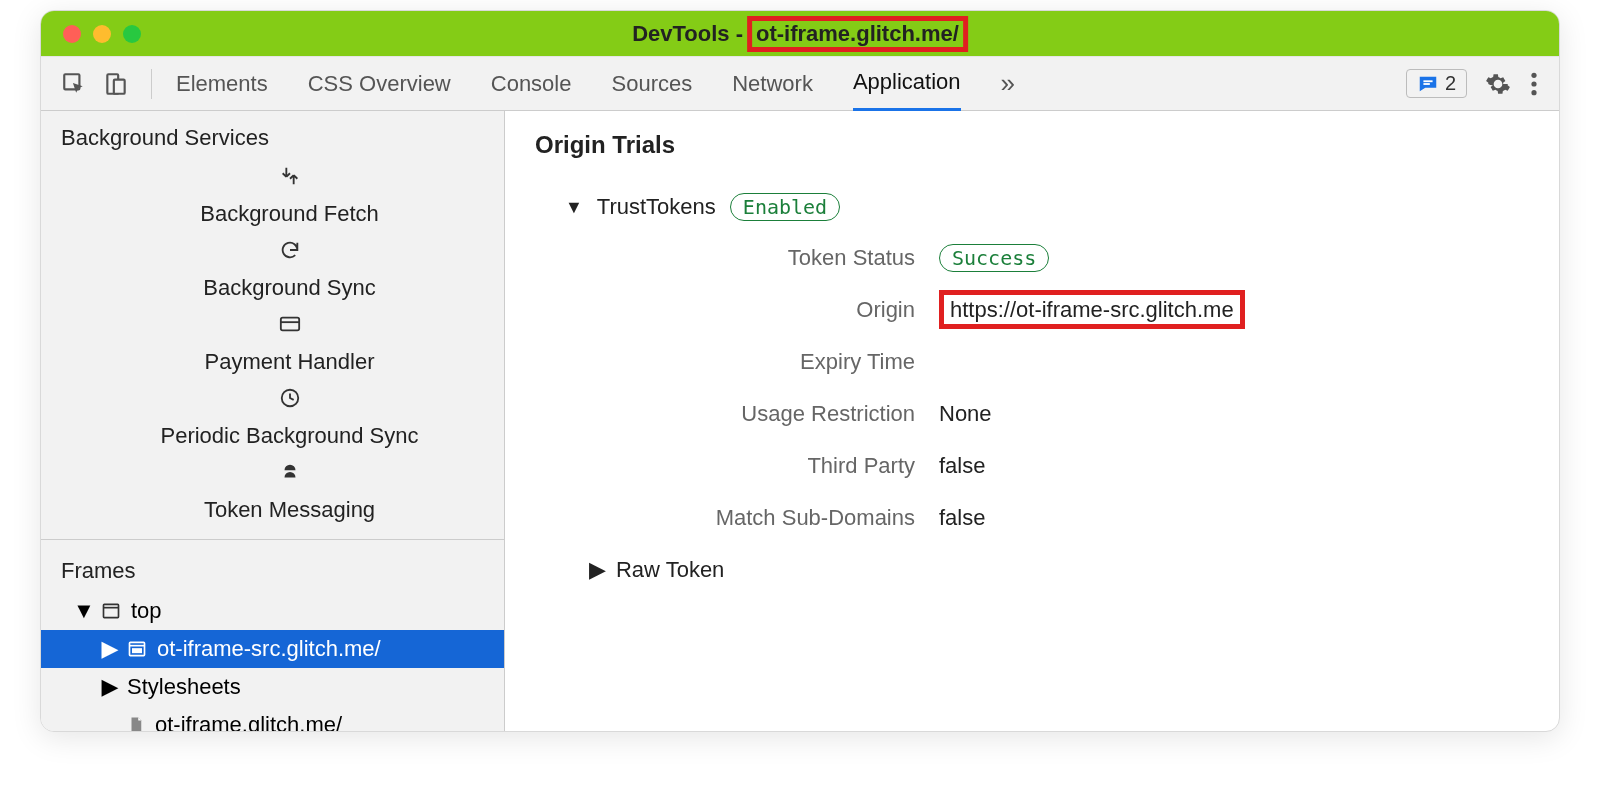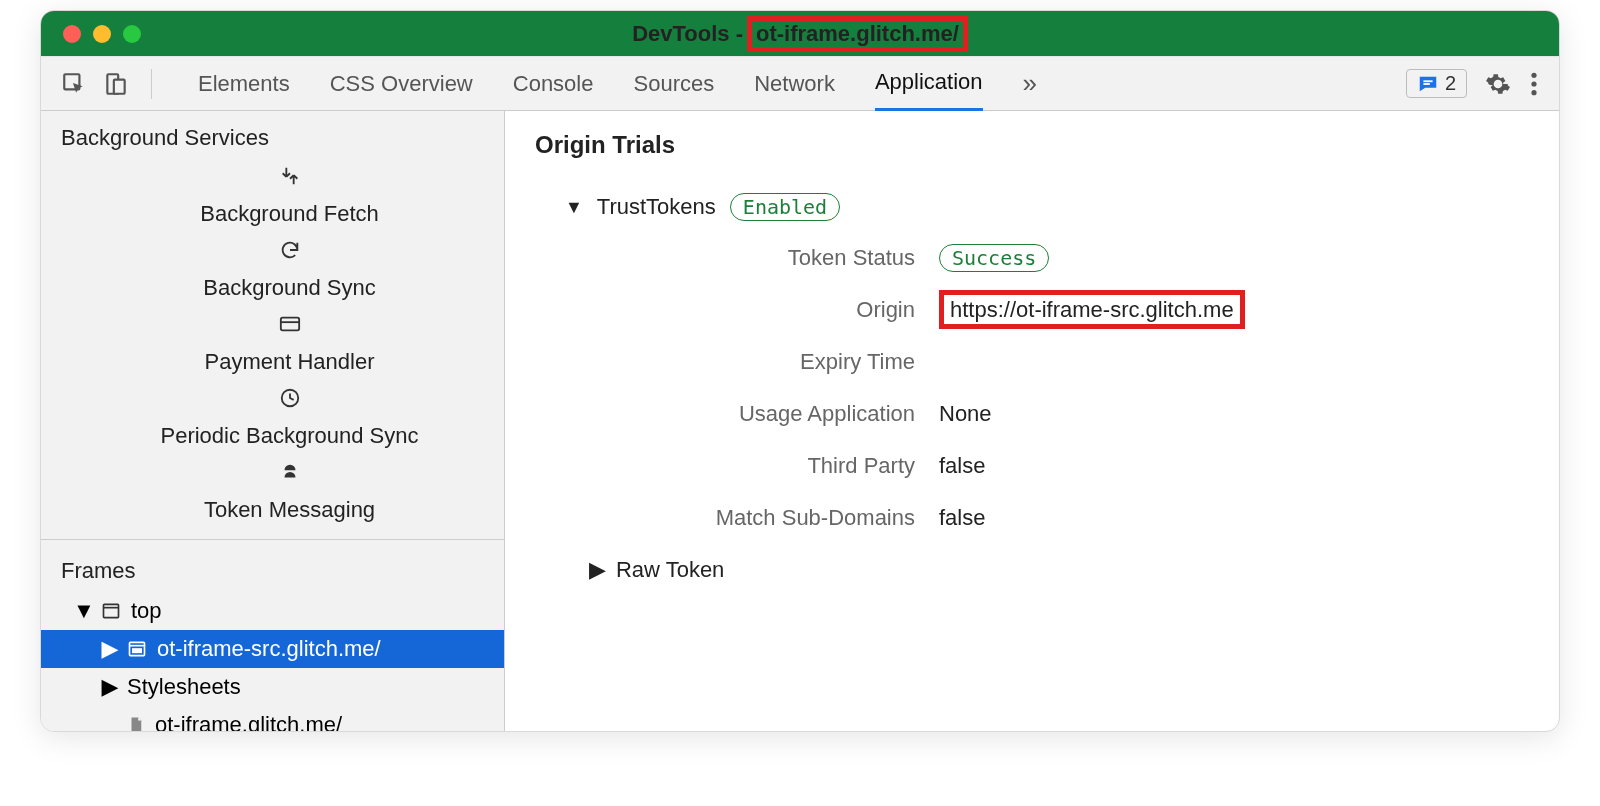--- a/index.html
+++ b/index.html
@@ -17,21 +17,21 @@
     width: 1520px;
     border: 1px solid #d9d9d9;
     border-radius: 14px;
     background: #fff;
     box-shadow: 0 6px 30px rgba(0,0,0,0.10);
     overflow: hidden;
   }
   
   .titlebar {
     height: 46px;
-    background: #15803d;
+    background: #84cc16;
     border-bottom: 1px solid #e5e5e5;
     display: flex;
     align-items: center;
     position: relative;
   }
   .traffic { display: flex; gap: 12px; margin-left: 22px; }
   .tl-dot { width: 18px; height: 18px; border-radius: 50%; }
   .tl-close { background:#ff5f57; }
   .tl-min   { background:#febc2e; }
   .tl-max   { background:#28c840; }
@@ -47,21 +47,20 @@
   }
   .title-highlight { border: 5px solid #e02020; padding: 0 4px; margin-left: 4px;}
   
   .toolbar {
     height: 54px;
     background: #f2f2f2;
     border-bottom: 1px solid #ccc;
     display: flex;
     align-items: center;
     padding: 0 20px;
-    gap: 22px;
     font-size: 22px;
     color: #555;
   }
   .toolbar-left { display:flex; align-items:center; gap: 16px;}
   .vsep { width:1px; height:30px; background:#ccc; margin: 0 6px;}
   .tabs { display:flex; align-items:center; flex:1; gap:40px; margin-left: 18px;}
   .tab { color:#555; cursor:pointer; height: 54px; display:flex; align-items:center;}
   .tab.active { color:#111; border-bottom: 3px solid #1a73e8; font-weight: 400;}
   .toolbar-right { display:flex; align-items:center; gap: 18px; margin-left:auto;}
   .issues-badge {
@@ -315,21 +314,21 @@
           <div class="field-value"><span class="badge-success">Success</span></div>
         </div>
         <div class="field-row">
           <div class="field-label">Origin</div>
           <div class="field-value"><span class="origin-box">https://ot-iframe-src.glitch.me</span></div>
         </div>
         <div class="field-row">
           <div class="field-label">Expiry Time</div>
         </div>
         <div class="field-row">
-          <div class="field-label">Usage Application</div>
+          <div class="field-label">Usage Restriction</div>
           <div class="field-value">None</div>
         </div>
         <div class="field-row">
           <div class="field-label">Third Party</div>
           <div class="field-value">false</div>
         </div>
         <div class="field-row">
           <div class="field-label">Match Sub-Domains</div>
           <div class="field-value">false</div>
         </div>

